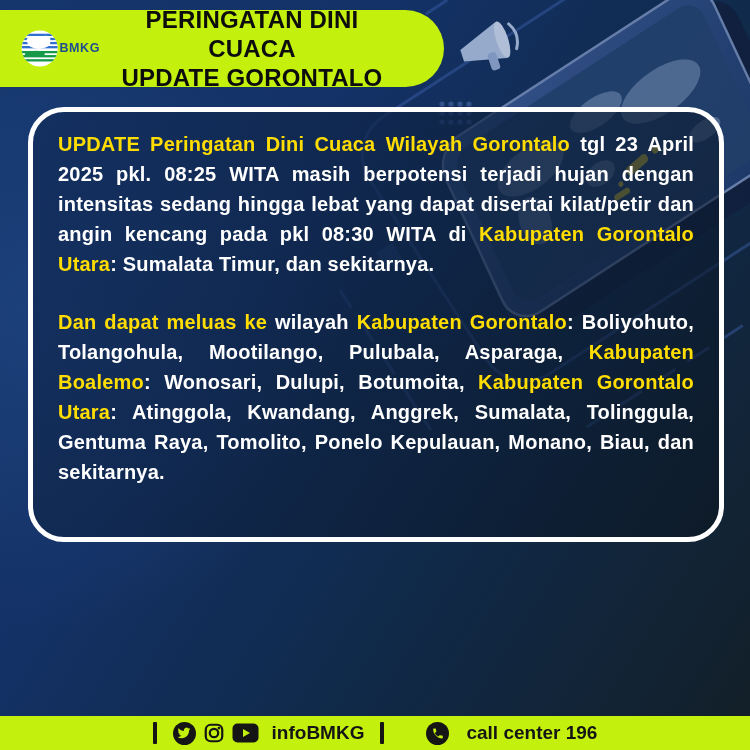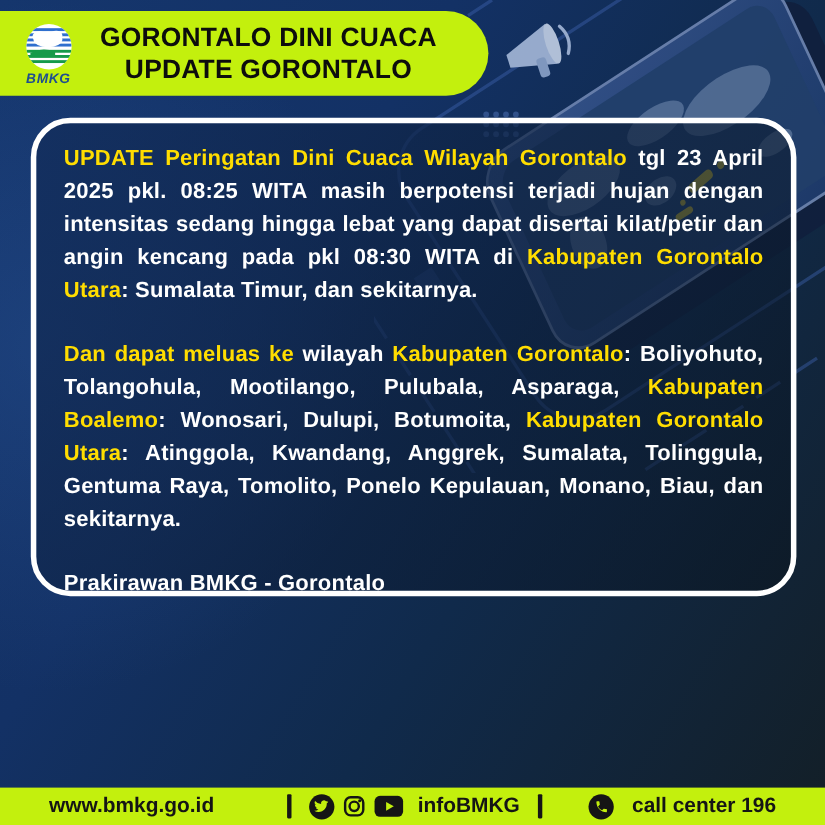--- a/index.html
+++ b/index.html
@@ -12,21 +12,21 @@
   }
   
   .bg-art{position:absolute;top:0;left:340px;width:410px;height:430px;z-index:1;}
   
   .banner{
     position:absolute;top:10px;left:0;width:444px;height:77px;z-index:3;
     background:var(--accent-green,#c3f00d);
     border-radius:0 39px 39px 0;
     display:flex;align-items:center;
   }
-  .logo{width:80px;display:flex;flex-direction:column;align-items:center;justify-content:center;padding-left:4px;font-style:italic;}
+  .logo{width:80px;display:flex;flex-direction:row;align-items:center;justify-content:center;padding-left:20px;}
   .logo-label{font-size:12.5px;font-weight:bold;letter-spacing:.6px;color:var(--logo-text-blue,#1f4e8f);margin-top:-1px;}
   .banner-title{flex:1;padding-right:40px;text-align:center;color:var(--banner-text-black,#0d0d0d);
     font-weight:bold;font-size:24px;line-height:29px;letter-spacing:.2px;}
   
   .content-box{
     position:absolute;left:28px;top:107px;width:696px;height:435px;z-index:2;box-sizing:border-box;
     border:5px solid #fff;border-radius:36px;
     background:linear-gradient(125deg, rgba(18,45,92,.78) 0%, rgba(13,31,58,.66) 55%, rgba(10,20,30,.55) 100%);
     padding:17px 25px;
   }
@@ -138,33 +138,31 @@
           <ellipse cx="31" cy="13" rx="6" ry="4.5" fill="#ffffff"></ellipse>
           <rect x="2" y="27" width="44" height="2.8" fill="#169a4a"></rect>
           <rect x="2" y="32" width="44" height="2.8" fill="#169a4a"></rect>
           <rect x="2" y="37" width="44" height="2.8" fill="#169a4a"></rect>
           <path d="M6 30 Q18 24 30 29 L30 33 L6 33 Z" fill="#169a4a"></path>
         </g>
       </svg>
       <span class="logo-label">BMKG</span>
     </div>
     <div class="banner-title">
-      <div>GORONTALO DINI CUACA</div>
+      <div>PERINGATAN DINI CUACA</div>
       <div>UPDATE GORONTALO</div>
     </div>
   </header>
 
   <main class="content-box">
     <p class="para"><span class="seg-yellow">UPDATE Peringatan Dini Cuaca Wilayah Gorontalo </span><span class="seg-white">tgl 23 April 2025 pkl. 08:25 WITA masih berpotensi terjadi hujan dengan intensitas sedang hingga lebat yang dapat disertai kilat/petir dan angin kencang pada pkl 08:30 WITA di </span><span class="seg-yellow">Kabupaten Gorontalo Utara</span><span class="seg-white">: Sumalata Timur, dan sekitarnya.</span></p>
     <p class="para"><span class="seg-yellow">Dan dapat meluas ke </span><span class="seg-white">wilayah </span><span class="seg-yellow">Kabupaten Gorontalo</span><span class="seg-white">: Boliyohuto, Tolangohula, Mootilango, Pulubala, Asparaga, </span><span class="seg-yellow">Kabupaten Boalemo</span><span class="seg-white">: Wonosari, Dulupi, Botumoita, </span><span class="seg-yellow">Kabupaten Gorontalo Utara</span><span class="seg-white">: Atinggola, Kwandang, Anggrek, Sumalata, Tolinggula, Gentuma Raya, Tomolito, Ponelo Kepulauan, Monano, Biau, dan sekitarnya.</span></p>
-    <p class="para"><span class="seg-white">Prakirawan BMKG - Gorontalo</span></p>
   </main>
 
   <footer class="footer">
-    <span class="f-website">www.bmkg.go.id</span>
     <span class="sep"></span>
     <span class="f-social">
       <span class="icon-circle">
         <svg width="14" height="14" viewBox="0 0 24 24" fill="#c3f00d" aria-hidden="true">
           <path d="M23 4.9c-.8.4-1.7.6-2.6.8a4.5 4.5 0 0 0 2-2.5c-.9.5-1.9.9-2.9 1.1a4.5 4.5 0 0 0-7.7 4.1A12.8 12.8 0 0 1 2.5 3.7a4.5 4.5 0 0 0 1.4 6 4.4 4.4 0 0 1-2-.5v.1a4.5 4.5 0 0 0 3.6 4.4 4.5 4.5 0 0 1-2 .1 4.5 4.5 0 0 0 4.2 3.1A9 9 0 0 1 1 18.8a12.7 12.7 0 0 0 6.9 2c8.3 0 12.8-6.9 12.8-12.8v-.6c.9-.6 1.6-1.4 2.3-2.5z"></path>
         </svg>
       </span>
       <span style="display:inline-flex;">
         <svg width="22" height="22" viewBox="0 0 24 24" fill="none" stroke="#151515" stroke-width="2.4" aria-hidden="true">
           <rect x="3" y="3" width="18" height="18" rx="5.5"></rect>

